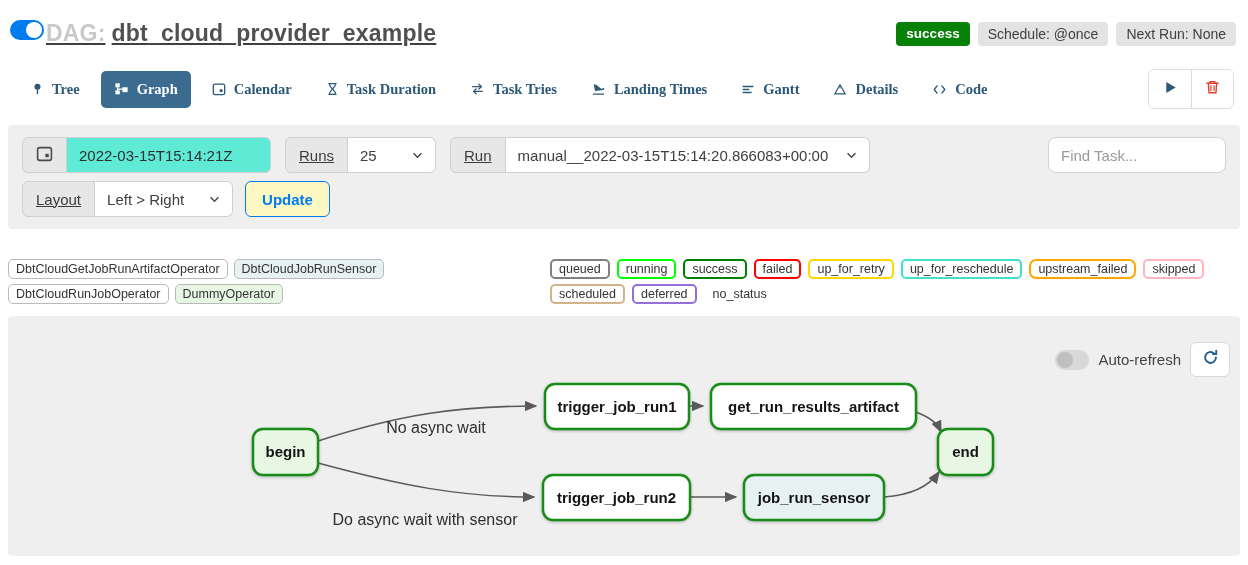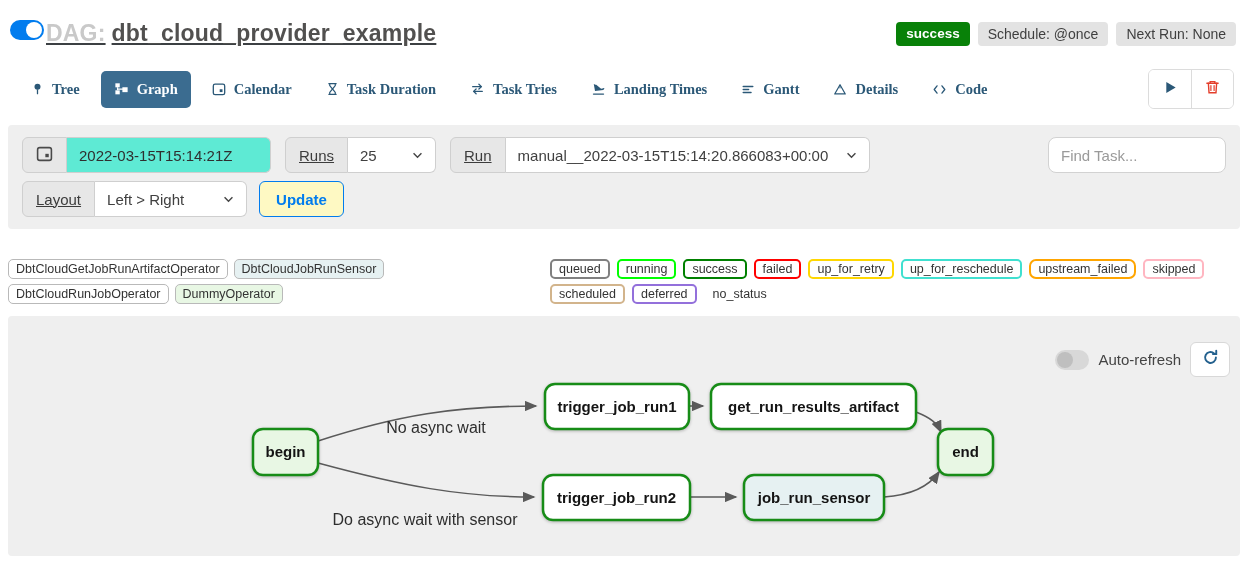--- a/index.html
+++ b/index.html
@@ -236,21 +236,21 @@
         <svg viewBox="0 0 12 8" width="11" height="7" fill="none" stroke="#444" stroke-width="1.6">
             <path d="M1.5 1.5L6 6l4.5-4.5"></path>
           </svg>
       </div>
     </div>
     <input class="find-task" type="text" placeholder="Find Task..." style="">
   </div>
   <div class="frow">
     <div class="igroup">
       <div class="addon">Layout</div>
-      <div class="selectbox" style="width:152px">
+      <div class="selectbox" style="width:138px">
         <span>Left &gt; Right</span>
         <svg viewBox="0 0 12 8" width="11" height="7" fill="none" stroke="#444" stroke-width="1.6">
             <path d="M1.5 1.5L6 6l4.5-4.5"></path>
           </svg>
       </div>
     </div>
     <button class="update-btn">Update</button>
   </div>
 </div>
 

